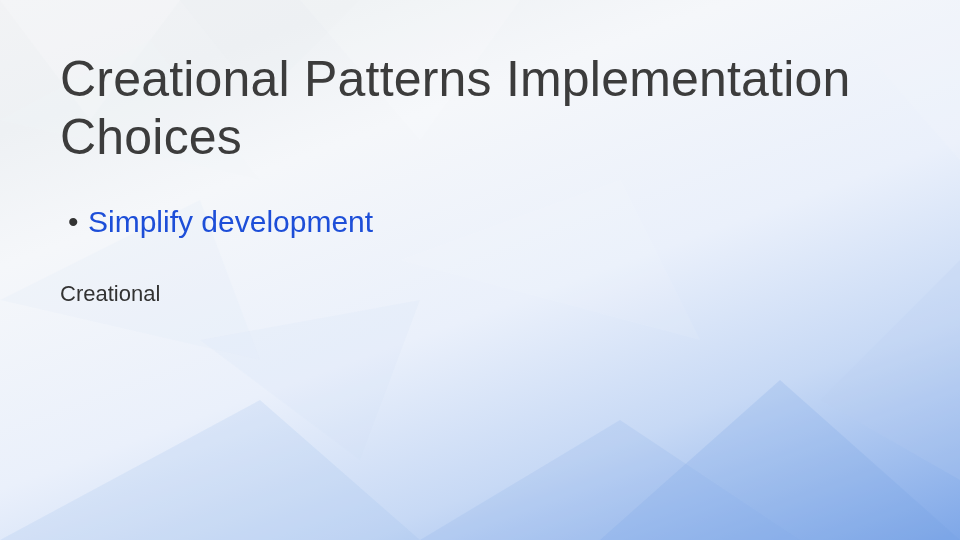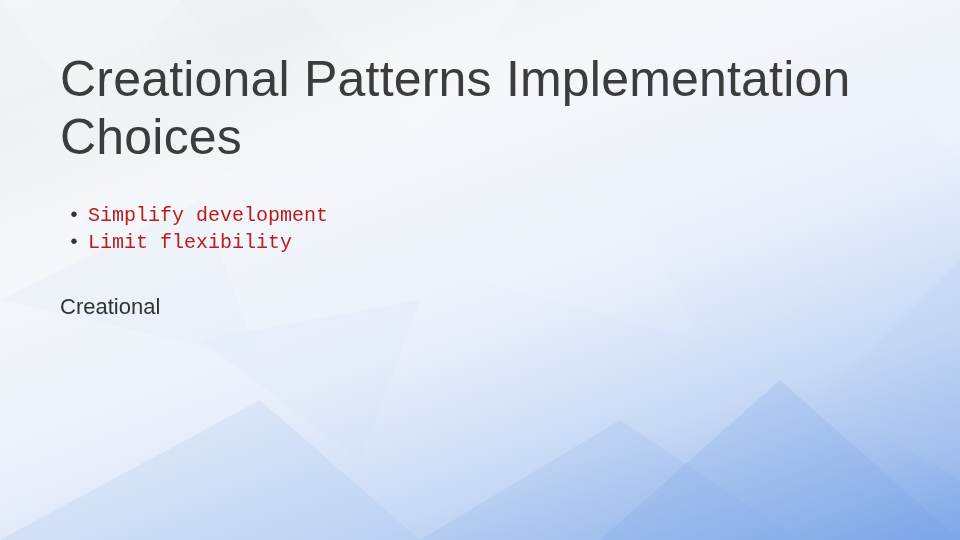--- a/index.html
+++ b/index.html
@@ -47,27 +47,26 @@
     font-size: 22px;
     font-weight: 400;
     color: #333;
     margin-bottom: 6px;
   }
   .bullets {
     list-style: none;
     padding-left: 4px;
   }
   .bullets li {
-    font-size: 20px;
+    font-size: 30px;
     font-weight: 400;
-    color: #b91c1c;
+    color: #1d4ed8;
     line-height: 1.35;
     position: relative;
     padding-left: 24px;
-    font-family: Liberation Mono, monospace;
   }
   .bullets li::before {
     content: "•";
     position: absolute;
     left: 4px;
     top: 0;
     color: #333;
   }
 </style>
 </head>
@@ -89,20 +88,19 @@
   <polygon points="400,260 620,180 700,340" fill="#ffffff" opacity="0.15"></polygon>
   <polygon points="200,340 420,300 360,460" fill="#cddcf3" opacity="0.25"></polygon>
 </svg>
 
 <div class="content">
   <h1 class="title">Creational Patterns Implementation Choices</h1>
 
   <div class="section">
     <ul class="bullets">
       <li>Simplify development</li>
-      <li>Limit flexibility</li>
     </ul>
   </div>
 
   <div class="section">
     <div class="section-heading">Creational</div>
   </div>
 </div>
 
 </body></html>

